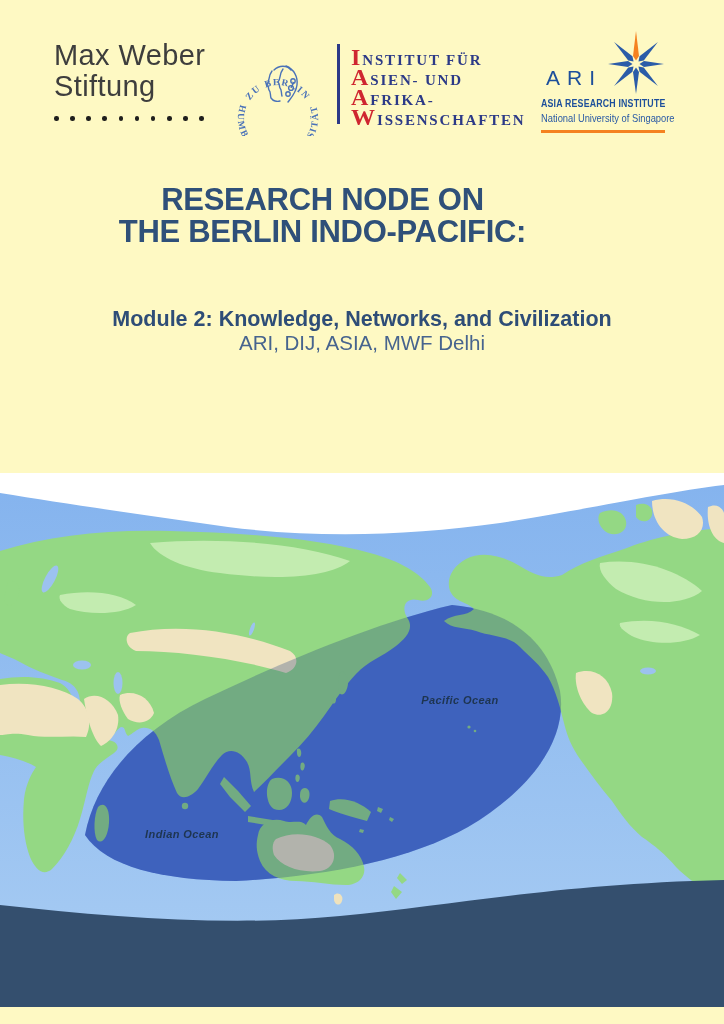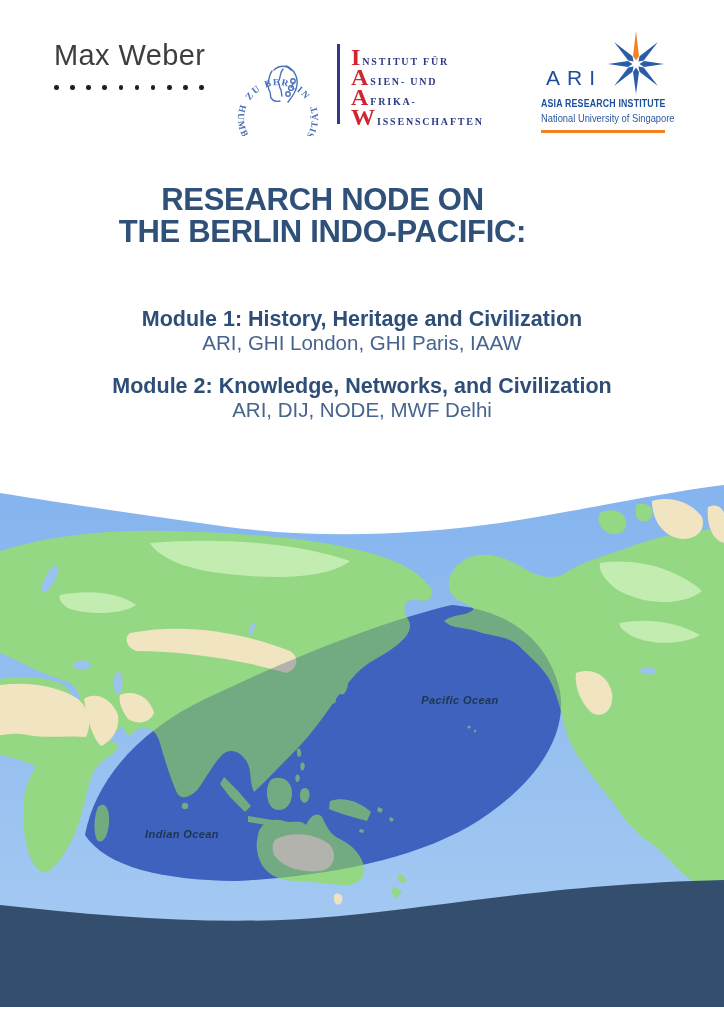--- a/index.html
+++ b/index.html
@@ -1,31 +1,31 @@
 <!DOCTYPE html>
 <html><head>
 <meta charset="utf-8">
 <style>
   html,body{margin:0;padding:0;background:#e8e8e8;}
   .poster{
     position:relative;width:724px;height:1024px;margin:0 auto;
-    background:#ffffff;overflow:hidden;
+    background:#fef9c3;overflow:hidden;
     font-family:"Liberation Sans",sans-serif;
   }
   
   .logobar{position:absolute;top:0;left:0;width:724px;height:160px;}
   .mws{position:absolute;left:54px;top:40px;color:#3e3e3d;}
   .mws .l{font-size:29px;line-height:31px;letter-spacing:.4px;font-weight:500;}
   .mws-dots{display:flex;justify-content:space-between;width:150px;margin-top:14px;}
   .mws-dots i{width:4.5px;height:4.5px;border-radius:50%;background:#1f1f1d;display:block;}
   .huseal{position:absolute;left:228px;top:36px;width:100px;height:100px;}
   .iaaw{position:absolute;left:337px;top:44px;border-left:3px solid #2c3a87;padding-left:11px;}
   .iaaw .line{display:flex;align-items:baseline;height:20px;}
   .iaaw .initial{font-family:"Liberation Serif",serif;font-weight:bold;font-size:24px;color:#cf2630;margin-right:2px;}
-  .iaaw .rest{font-family:"Liberation Serif",serif;font-weight:bold;font-size:10px;color:#2c3a87;letter-spacing:1.8px;}
+  .iaaw .rest{font-family:"Liberation Serif",serif;font-weight:bold;font-size:15px;color:#2c3a87;letter-spacing:1.8px;}
   .ari{position:absolute;left:538px;top:26px;width:175px;color:#1d4f9b;}
   .ari-star{position:absolute;left:64px;top:4px;}
   .ari-acronym{position:absolute;left:8px;top:40px;font-size:21px;letter-spacing:7px;font-weight:400;}
   .ari-line1{position:absolute;left:3px;top:72px;font-size:10px;font-weight:bold;letter-spacing:.2px;white-space:nowrap;transform:scaleX(.88);transform-origin:left;}
   .ari-line2{position:absolute;left:3px;top:86px;font-size:11px;white-space:nowrap;transform:scaleX(.85);transform-origin:left;color:#2a5aa5;}
   .ari-rule{position:absolute;left:3px;top:104px;width:124px;height:3px;background:#f58220;}
   
   .title{position:absolute;top:184px;left:0;width:645px;text-align:center;
     color:#2f5079;font-weight:800;font-size:31px;line-height:31.5px;letter-spacing:-.3px;}
   .modules{position:absolute;top:308px;left:0;width:724px;text-align:center;}
@@ -39,20 +39,21 @@
 </style>
 </head>
 <body>
 
 <div class="poster">
 
   <div class="logobar">
 
     <div class="mws">
       <div class="l">Max Weber</div>
+      <div class="l">Stiftung</div>
       <div class="mws-dots">
         <i></i>
           <i></i>
           <i></i>
           <i></i>
           <i></i>
           <i></i>
           <i></i>
           <i></i>
           <i></i>
@@ -124,26 +125,22 @@
     </div>
   </div>
 
   <div class="title">
     <div>RESEARCH NODE ON</div>
     <div>THE BERLIN INDO-PACIFIC:</div>
   </div>
 
   <div class="modules">
     <div class="module">
-      <div class="module-heading">Module 1: History, Heritage and Civilization</div>
-      <div class="module-partners">ARI, GHI London, GHI Paris, IAAW</div>
-    </div>
-    <div class="module">
       <div class="module-heading">Module 2: Knowledge, Networks, and Civilization</div>
-      <div class="module-partners">ARI, DIJ, NODE, MWF Delhi</div>
+      <div class="module-partners">ARI, DIJ, ASIA, MWF Delhi</div>
     </div>
   </div>
 
   <div class="map">
     <svg width="724" height="534" viewBox="0 490 724 534">
       <defs>
         <linearGradient id="oceanGrad" x1="0" y1="0" x2="0" y2="1">
           <stop offset="0" stop-color="#84b3ee"></stop>
           <stop offset="1" stop-color="#a9cdf3"></stop>
         </linearGradient>

